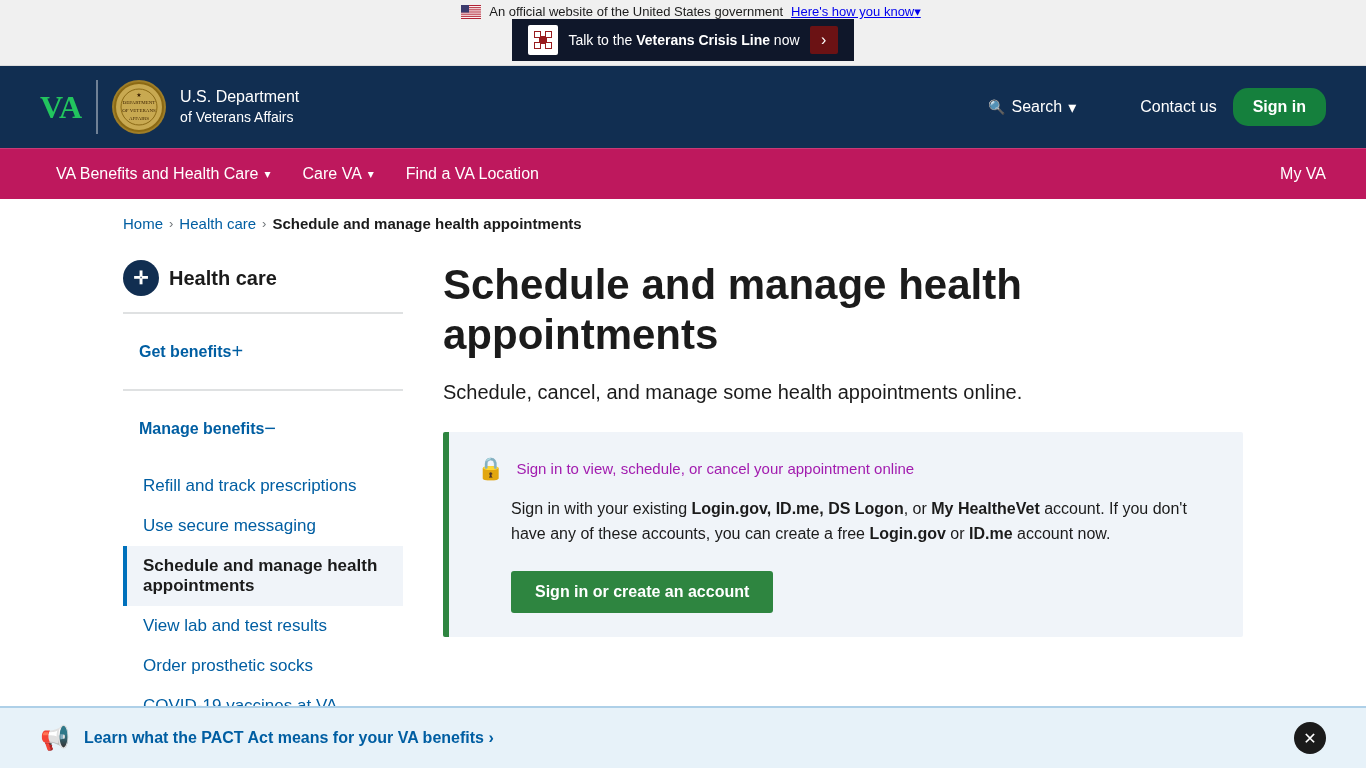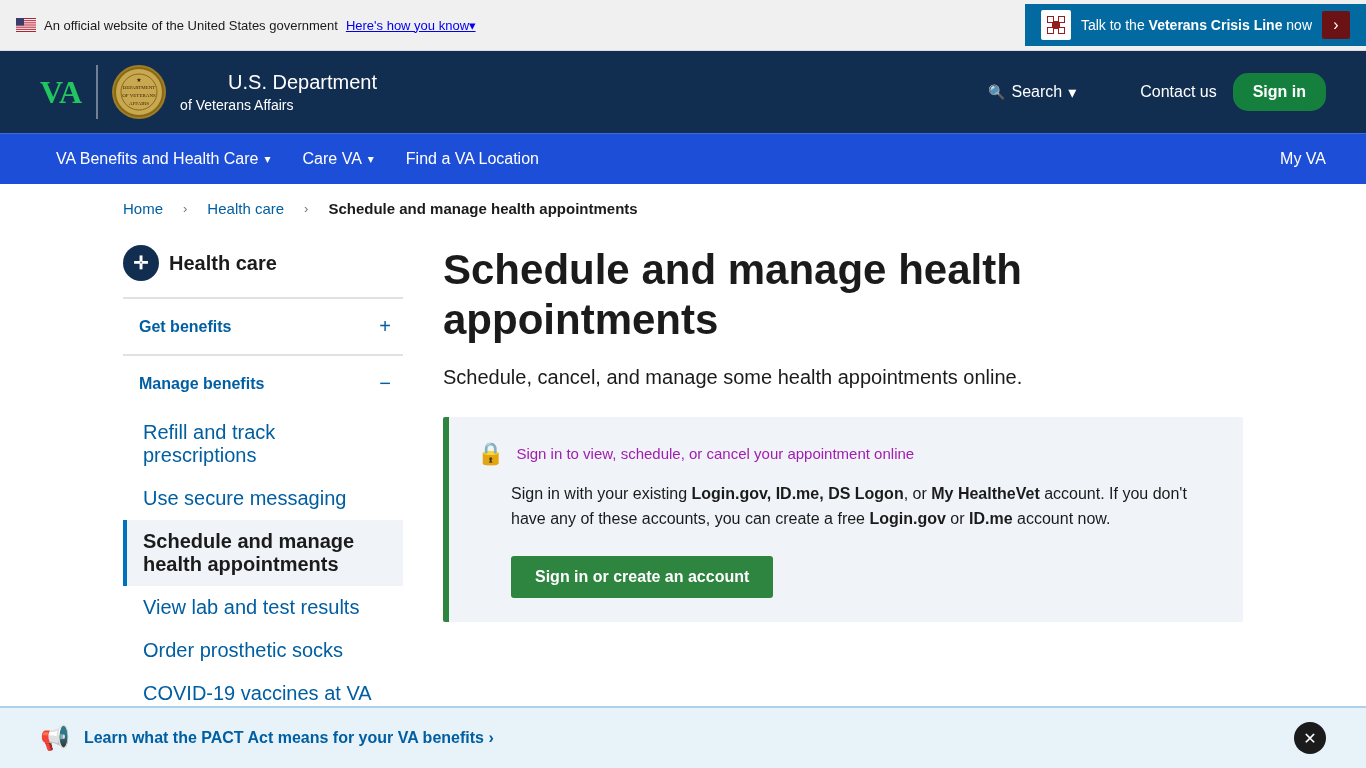--- a/index.html
+++ b/index.html
@@ -6,30 +6,31 @@
     body { font-family: 'Source Sans Pro', Arial, sans-serif; font-size: 16px; color: #1b1b1b; background: #fff; }
 
     
     .top-bar {
       display: flex;
       justify-content: space-between;
       align-items: center;
       background: #f0f0f0;
       padding: 4px 0;
       border-bottom: 1px solid #ddd;
+      flex-direction: column;
     }
     .top-bar-left {
       display: flex;
       align-items: center;
       gap: 8px;
       padding-left: 16px;
       font-size: 13px;
     }
     .top-bar-right {
-      background: #0369a1;
+      background: #0f172a;
       color: #fff;
       padding: 6px 16px;
       display: flex;
       align-items: center;
       gap: 10px;
       font-size: 14px;
       height: 100%;
     }
     .crisis-text { font-weight: normal; }
     .crisis-text strong { font-weight: 700; }
@@ -90,21 +91,21 @@
       justify-content: center;
       font-size: 9px;
       color: #fff;
       text-align: center;
     }
     .va-dept-text {
       color: #fff;
       font-size: 14px;
       line-height: 1.4;
     }
-    .va-dept-text .line1 { font-size: 20px; margin-left: 48px; }
+    .va-dept-text .line1 { font-size: 16px; }
     .header-right {
       display: flex;
       align-items: center;
       gap: 16px;
     }
     .header-search {
       display: flex;
       align-items: center;
       gap: 6px;
       color: #fff;
@@ -126,21 +127,21 @@
       border: none;
       border-radius: 15px;
       font-size: 16px;
       font-weight: 700;
       cursor: pointer;
       text-decoration: none;
     }
 
     
     .main-nav {
-      background: #1d4ed8;
+      background: #be185d;
       border-top: 1px solid rgba(255,255,255,0.15);
       padding: 0 40px;
       display: flex;
       align-items: center;
       justify-content: space-between;
       gap: 6px;
     }
     .nav-links {
       display: flex;
       align-items: center;
@@ -169,21 +170,21 @@
       margin: 0 auto;
       padding: 0 40px;
     }
 
     
     .breadcrumb {
       padding: 16px 0;
       font-size: 15px;
       display: flex;
       align-items: center;
-      gap: 20px;
+      gap: 6px;
       flex-wrap: wrap;
     }
     .breadcrumb a {
       color: #005ea2;
       text-decoration: none;
     }
     .breadcrumb-separator { color: #71767a; font-size: 13px; }
     .breadcrumb-current { font-weight: 600; color: #1b1b1b; }
 
     
@@ -218,37 +219,36 @@
       color: #fff;
       font-size: 18px;
       flex-shrink: 0;
     }
     .sidebar-section {
       border-top: 2px solid #dfe1e2;
     }
     .sidebar-section-header {
       display: flex;
       align-items: center;
-      justify-content: space-between;
-      padding: 16px 12px;
+      padding: 26px 12px;
       font-size: 16px;
       font-weight: 600;
       color: #005ea2;
       cursor: pointer;
       border-left: 4px solid transparent;
     }
     .sidebar-section-header .toggle-icon {
       color: #005ea2;
       font-weight: 400;
       font-size: 20px;
     }
     .sidebar-section-header.collapsed { color: #005ea2; }
     .sidebar-item {
       padding: 10px 12px 10px 16px;
-      font-size: 20px;
+      font-size: 17px;
       color: #005ea2;
       cursor: pointer;
       border-left: 4px solid transparent;
       display: block;
       text-decoration: none;
     }
     .sidebar-item.active {
       border-left: 4px solid #0071bc;
       background: #f0f4f9;
       color: #1b1b1b;

